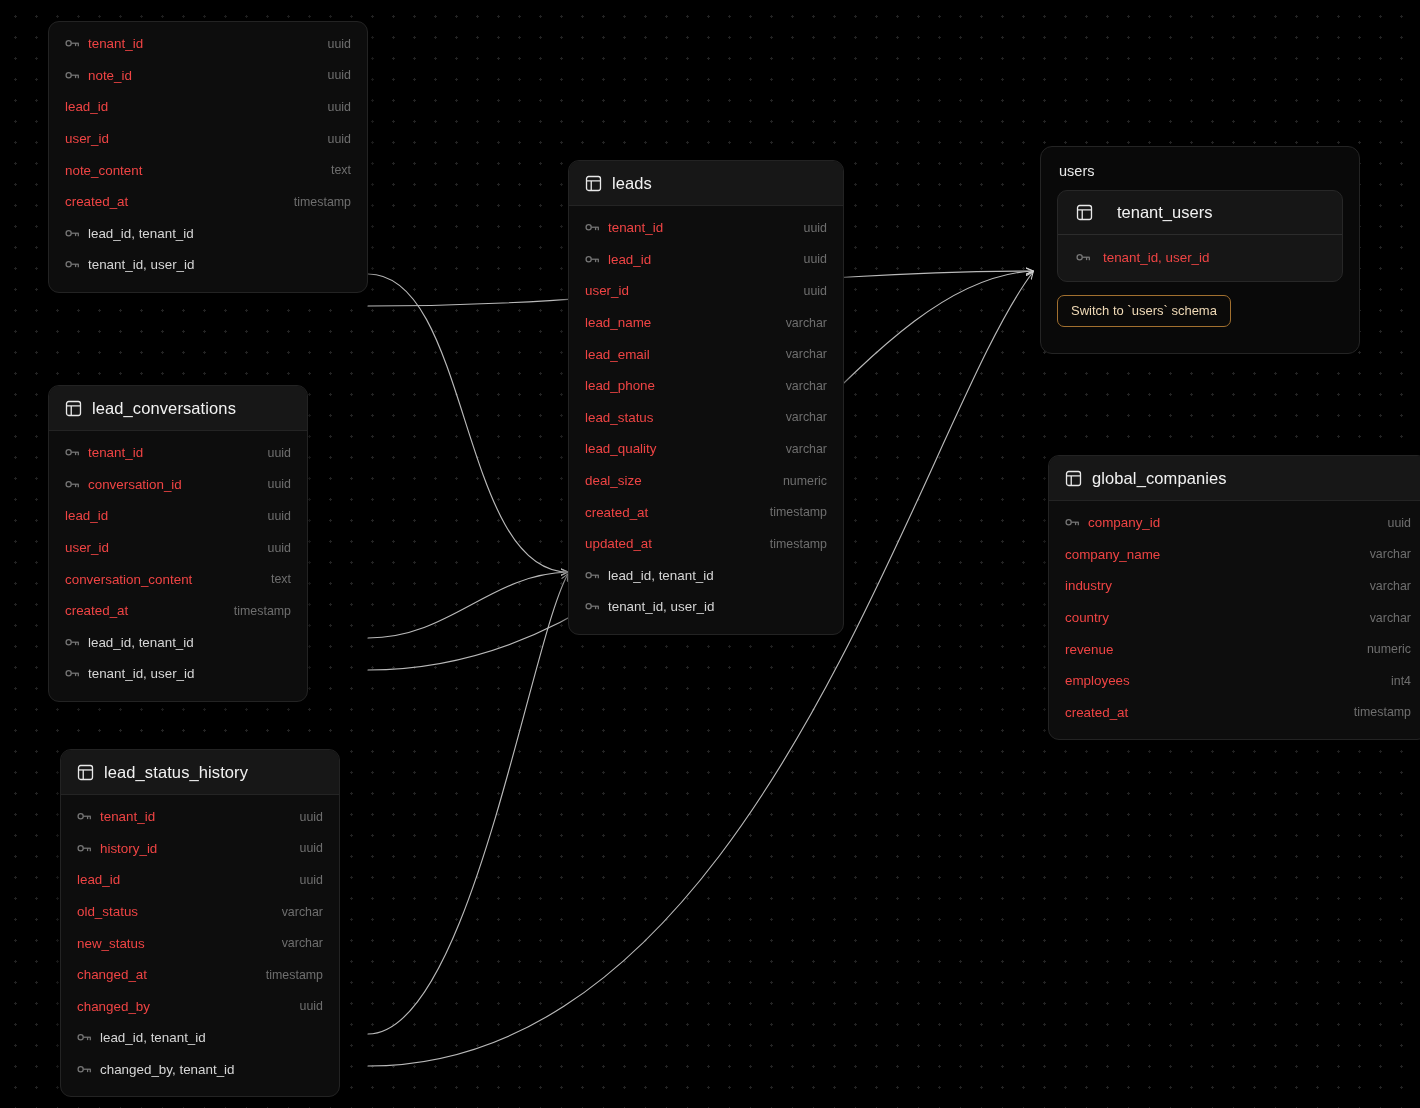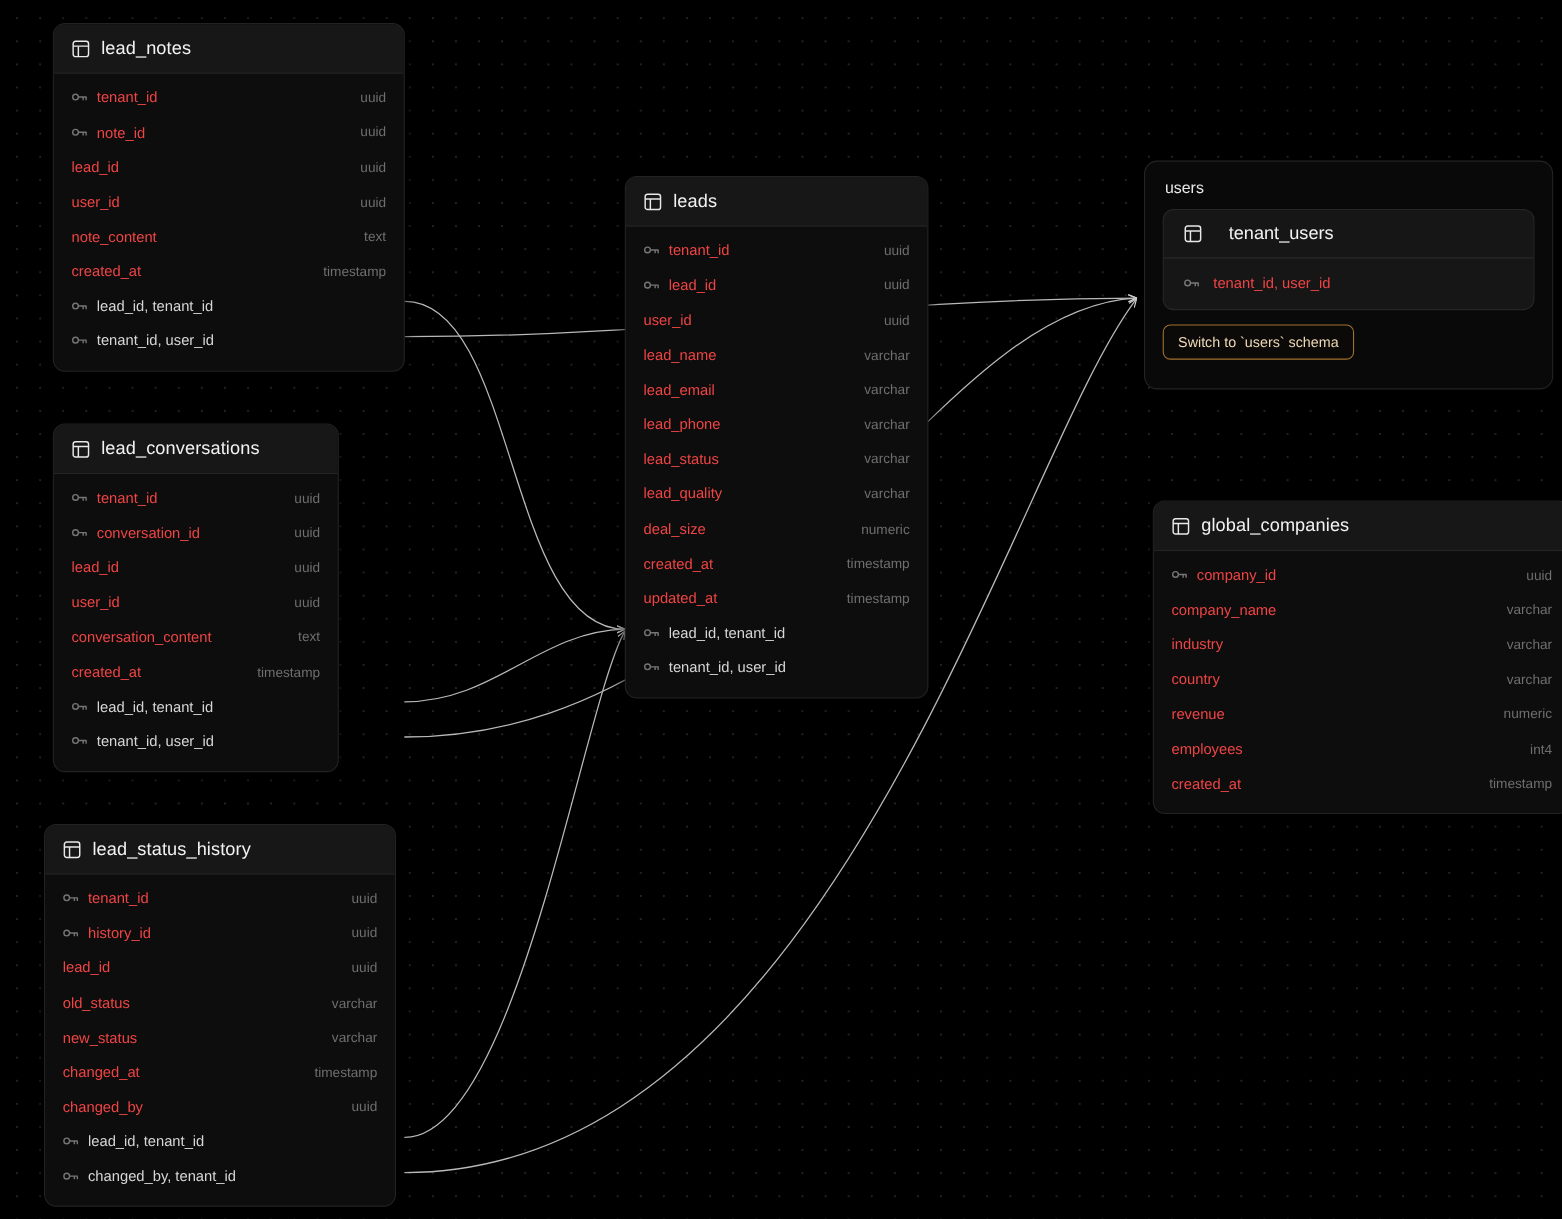--- a/index.html
+++ b/index.html
@@ -176,30 +176,20 @@
         <path d="M 368,306 C 640,306 760,272 1033,271"></path>
         <path d="M 368,638 C 450,638 490,574 568,572"></path>
         <path d="M 368,670 C 700,670 840,280 1033,271"></path>
         <path d="M 368,1034 C 470,1034 530,640 568,574"></path>
         <path d="M 368,1066 C 760,1066 920,420 1033,272"></path>
       </g>
   </svg>
 
   <div id="nodes-layer">
       <div class="node" style="left: 48px; top: 21px; width: 320px;">
-        <div class="node-header">
-          <span>
-            <svg class="tbl-icon" viewBox="0 0 18 18" fill="none" stroke="#e9e9e9" stroke-width="1.4">
-              <rect x="1.6" y="1.6" width="14.8" height="14.8" rx="2.3"></rect>
-              <path d="M1.6 6.3 H16.4"></path>
-              <path d="M6.6 6.3 V16.4"></path>
-            </svg>
-          </span>
-          <span class="node-title">lead_notes</span>
-        </div>
         <div class="node-body">
           <div class="row">
             <span class="col-key">
               <span>
                 <svg class="key-icon" viewBox="0 0 16 11" fill="none" stroke="#b5b5b5" stroke-width="1.35">
                   <circle cx="3.9" cy="5.2" r="2.75"></circle>
                   <path d="M6.7 5.2 H14.6"></path>
                   <path d="M11.3 5.2 V8.3"></path>
                   <path d="M14.2 5.2 V8.3"></path>
                 </svg>
@@ -351,21 +341,21 @@
                   <path d="M6.7 5.2 H14.6"></path>
                   <path d="M11.3 5.2 V8.3"></path>
                   <path d="M14.2 5.2 V8.3"></path>
                 </svg>
               </span>
             </span>
             <span class="col-name">tenant_id, user_id</span>
           </div>
         </div>
       </div>
-      <div class="node" style="left: 40px; top: 749px; width: 320px;">
+      <div class="node" style="left: 60px; top: 749px; width: 280px;">
         <div class="node-header">
           <span>
             <svg class="tbl-icon" viewBox="0 0 18 18" fill="none" stroke="#e9e9e9" stroke-width="1.4">
               <rect x="1.6" y="1.6" width="14.8" height="14.8" rx="2.3"></rect>
               <path d="M1.6 6.3 H16.4"></path>
               <path d="M6.6 6.3 V16.4"></path>
             </svg>
           </span>
           <span class="node-title">lead_status_history</span>
         </div>
@@ -617,21 +607,21 @@
           </div>
           <div class="row">
             <span class="col-key empty"></span>
             <span class="col-name">created_at</span>
             <span class="col-type">timestamp</span>
           </div>
         </div>
       </div>
     </div>
 
-  <div class="group" id="schema-group" style="left: 1040px; top: 146px; width: 372px; height: 208px;">
+  <div class="group" id="schema-group" style="left: 1040px; top: 146px; width: 320px; height: 208px;">
     <div class="group-label">users</div>
 
     <div class="sub-node">
       <div class="sub-header">
         <span>
           <svg class="tbl-icon" viewBox="0 0 18 18" fill="none" stroke="#e9e9e9" stroke-width="1.4">
             <rect x="1.6" y="1.6" width="14.8" height="14.8" rx="2.3"></rect>
             <path d="M1.6 6.3 H16.4"></path>
             <path d="M6.6 6.3 V16.4"></path>
           </svg>

